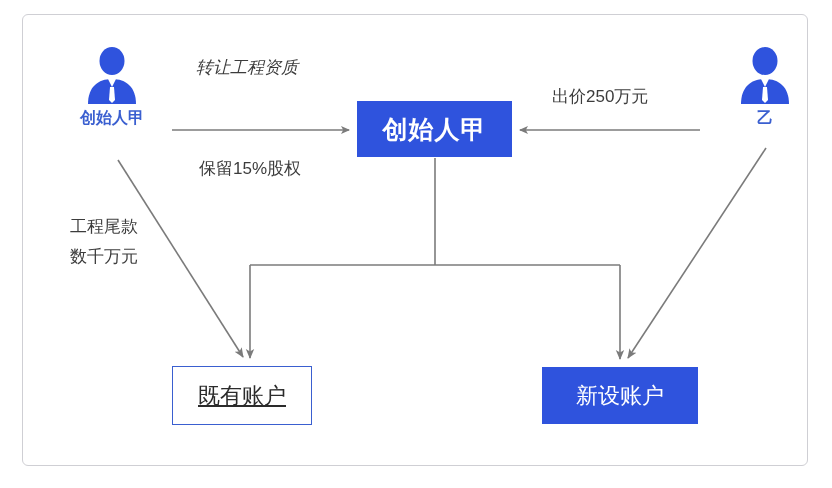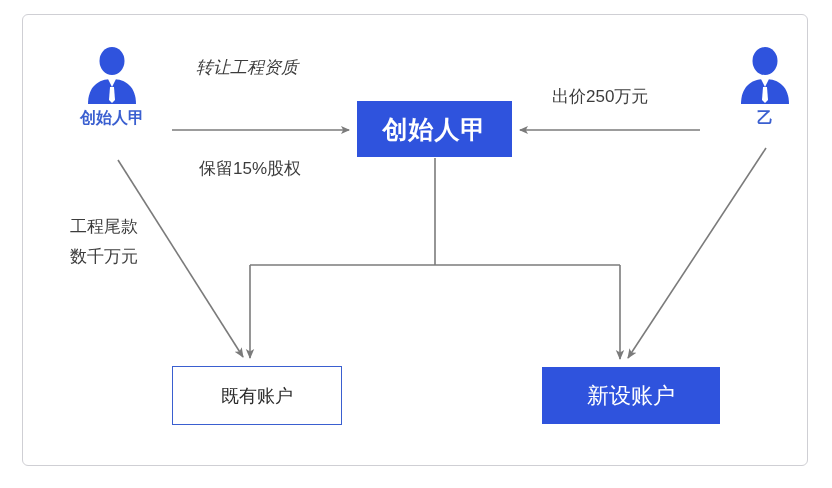--- a/index.html
+++ b/index.html
@@ -48,31 +48,32 @@
     height: 56px;
     background: #2f53dd;
     color: #ffffff;
     font-size: 25px;
     font-weight: bold;
     letter-spacing: 1px;
   }
   #existing-account-box {
     left: 172px;
     top: 366px;
-    width: 170px;
+    width: 140px;
     height: 59px;
     background: #ffffff;
     border: 1.5px solid #3a5fd0;
     color: #2b2b2b;
-    font-size: 18px;
+    font-size: 22px;
+    text-decoration: underline;
   }
   #new-account-box {
     left: 542px;
     top: 367px;
-    width: 178px;
+    width: 156px;
     height: 57px;
     background: #2f53dd;
     color: #ffffff;
     font-size: 22px;
   }
   .person {
     position: absolute;
     width: 110px;
     text-align: center;
   }

